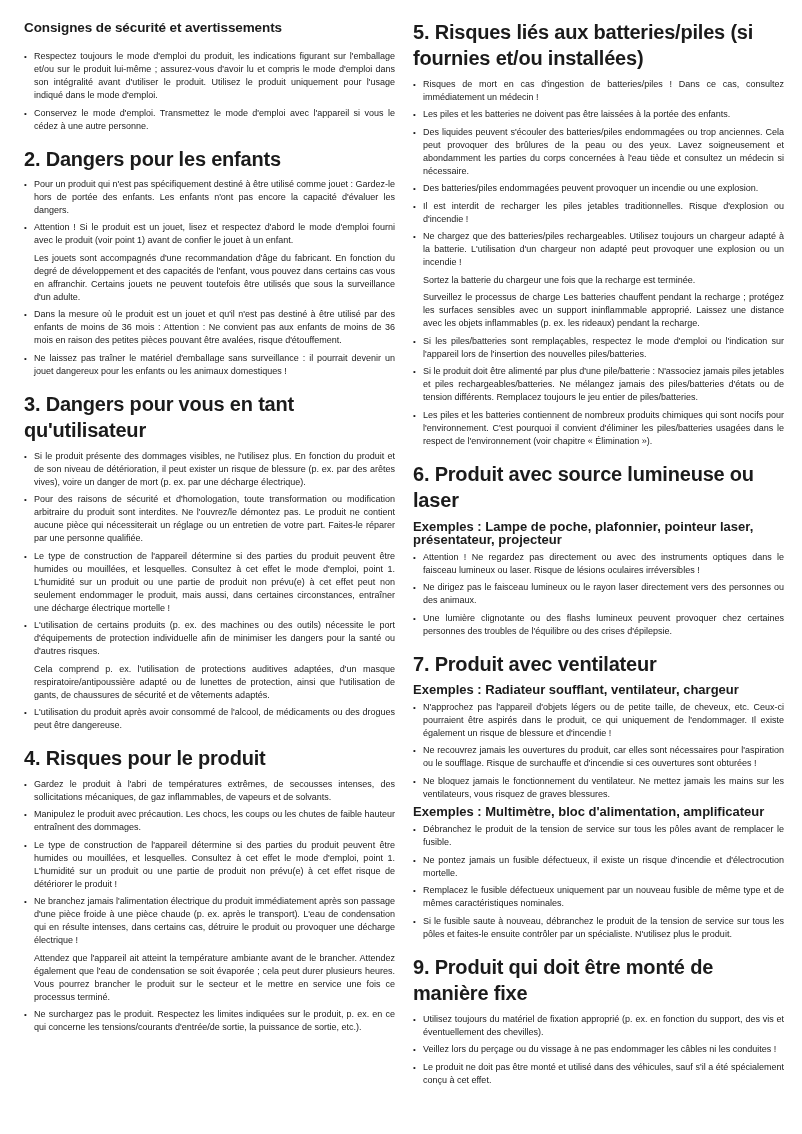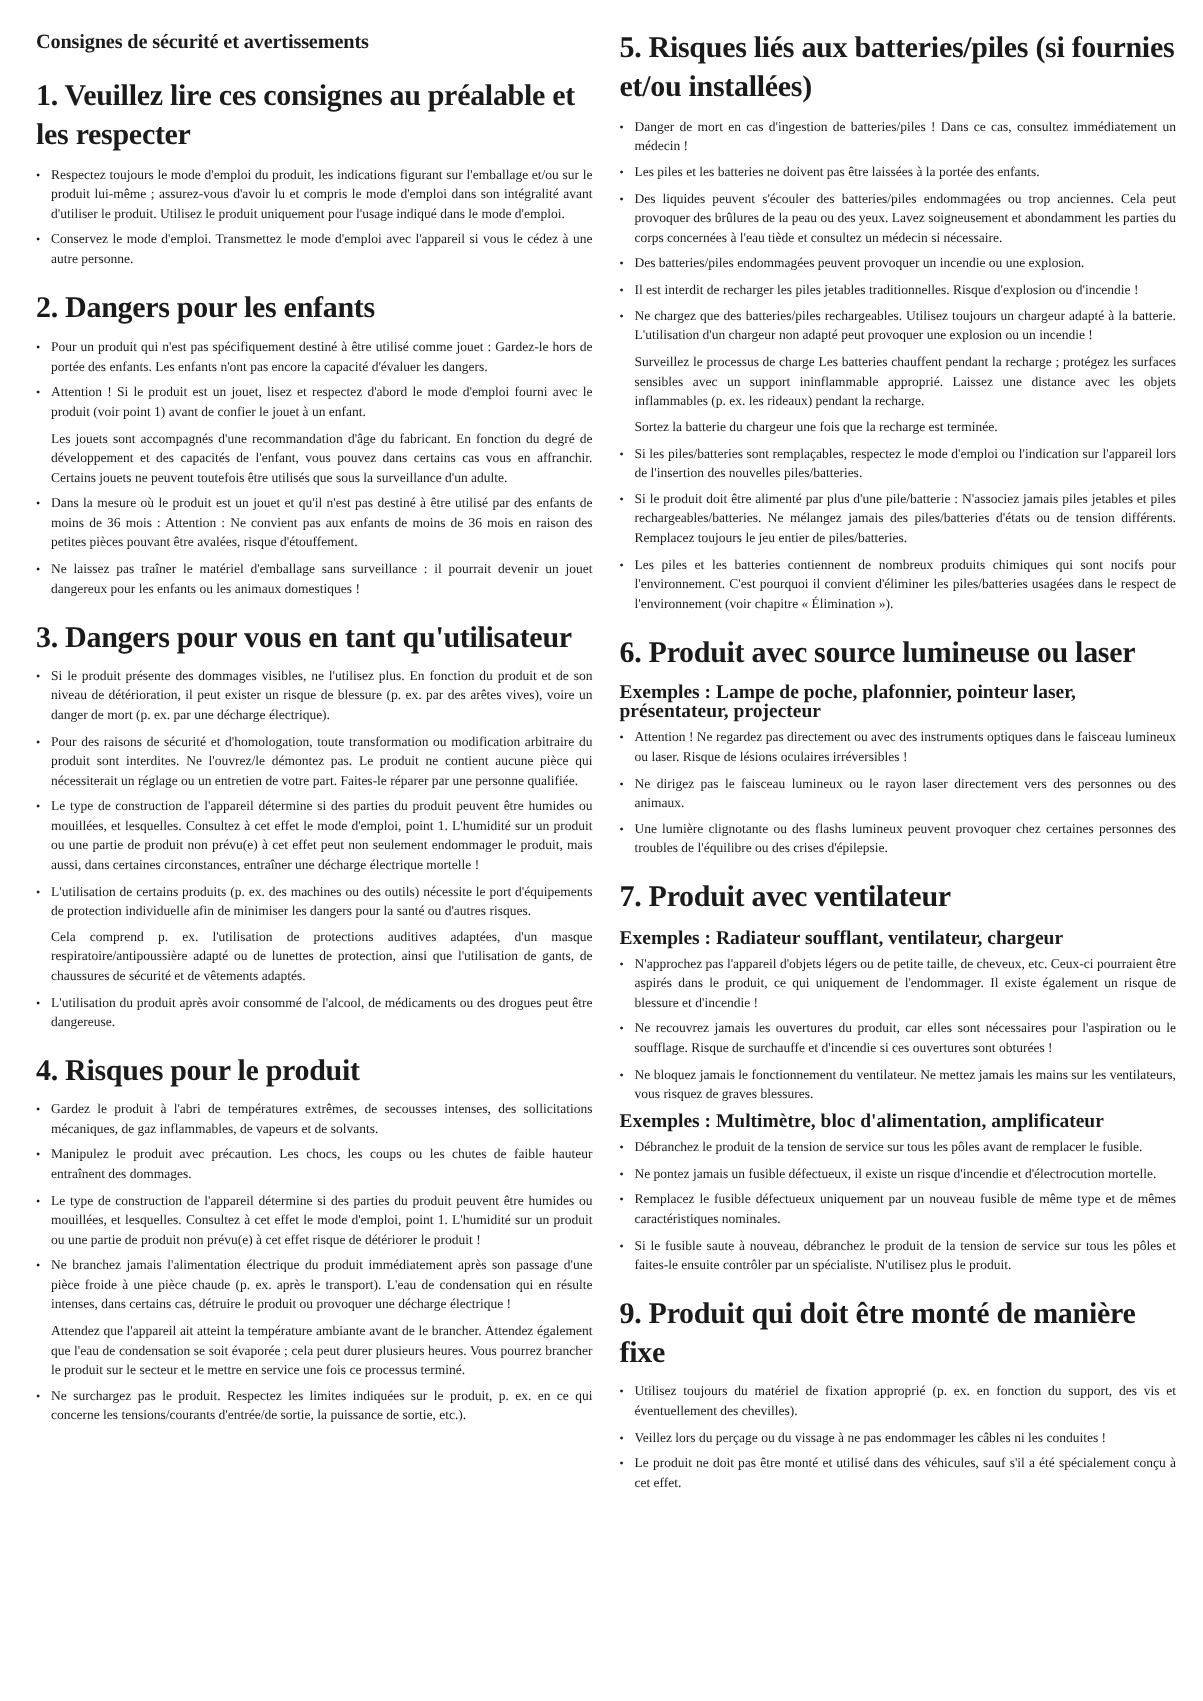--- a/index.html
+++ b/index.html
@@ -17,21 +17,20 @@
   .page {
     display: flex;
     box-sizing: border-box;
     width: 802px;
     padding: 13px 19px 0 24px;
     gap: 18px;
   }
   .col {
     width: 371px;
     flex: 0 0 371px;
-    font-family: Liberation Serif, serif;
   }
   .doc-title {
     font-size: 13.5px;
     font-weight: bold;
     margin: 7px 0 15px 0;
     letter-spacing: -0.1px;
   }
   .section-heading {
     font-size: 20px;
     font-weight: bold;
@@ -72,21 +71,20 @@
     text-align: justify;
   }
 </style>
 </head>
 <body>
 
 <div class="page">
   <div class="col col-left">
     <h1 class="doc-title">Consignes de sécurité et avertissements</h1>
   <section class="doc-section">
-        <h2 class="section-heading">1. Veuillez lire ces consignes au préalable et les respecter</h2>
         <div class="bullet-item">
           <span class="bullet-marker">•</span>
           <span class="bullet-text">Respectez toujours le mode d'emploi du produit, les indications figurant sur l'emballage et/ou sur le produit lui-même ; assurez-vous d'avoir lu et compris le mode d'emploi dans son intégralité avant d'utiliser le produit. Utilisez le produit uniquement pour l'usage indiqué dans le mode d'emploi.</span>
         </div>
         <div class="bullet-item">
           <span class="bullet-marker">•</span>
           <span class="bullet-text">Conservez le mode d'emploi. Transmettez le mode d'emploi avec l'appareil si vous le cédez à une autre personne.</span>
         </div>
       </section>
       <section class="doc-section">
@@ -156,21 +154,21 @@
           <span class="bullet-marker">•</span>
           <span class="bullet-text">Ne surchargez pas le produit. Respectez les limites indiquées sur le produit, p. ex. en ce qui concerne les tensions/courants d'entrée/de sortie, la puissance de sortie, etc.).</span>
         </div>
       </section>
     </div>
   <div class="col col-right">
       <section class="doc-section">
         <h2 class="section-heading">5. Risques liés aux batteries/piles (si fournies et/ou installées)</h2>
         <div class="bullet-item">
           <span class="bullet-marker">•</span>
-          <span class="bullet-text">Danger de mort en cas d'ingestion de batteries/piles ! Dans ce cas, consultez immédiatement un médecin !</span>
+          <span class="bullet-text">Risques de mort en cas d'ingestion de batteries/piles ! Dans ce cas, consultez immédiatement un médecin !</span>
         </div>
         <div class="bullet-item">
           <span class="bullet-marker">•</span>
           <span class="bullet-text">Les piles et les batteries ne doivent pas être laissées à la portée des enfants.</span>
         </div>
         <div class="bullet-item">
           <span class="bullet-marker">•</span>
           <span class="bullet-text">Des liquides peuvent s'écouler des batteries/piles endommagées ou trop anciennes. Cela peut provoquer des brûlures de la peau ou des yeux. Lavez soigneusement et abondamment les parties du corps concernées à l'eau tiède et consultez un médecin si nécessaire.</span>
         </div>
         <div class="bullet-item">
@@ -178,22 +176,22 @@
           <span class="bullet-text">Des batteries/piles endommagées peuvent provoquer un incendie ou une explosion.</span>
         </div>
         <div class="bullet-item">
           <span class="bullet-marker">•</span>
           <span class="bullet-text">Il est interdit de recharger les piles jetables traditionnelles. Risque d'explosion ou d'incendie !</span>
         </div>
         <div class="bullet-item">
           <span class="bullet-marker">•</span>
           <span class="bullet-text">Ne chargez que des batteries/piles rechargeables. Utilisez toujours un chargeur adapté à la batterie. L'utilisation d'un chargeur non adapté peut provoquer une explosion ou un incendie !</span>
         </div>
+        <p class="cont-para">Sortez la batterie du chargeur une fois que la recharge est terminée.</p>
         <p class="cont-para">Surveillez le processus de charge Les batteries chauffent pendant la recharge ; protégez les surfaces sensibles avec un support ininflammable approprié. Laissez une distance avec les objets inflammables (p. ex. les rideaux) pendant la recharge.</p>
-        <p class="cont-para">Sortez la batterie du chargeur une fois que la recharge est terminée.</p>
         <div class="bullet-item">
           <span class="bullet-marker">•</span>
           <span class="bullet-text">Si les piles/batteries sont remplaçables, respectez le mode d'emploi ou l'indication sur l'appareil lors de l'insertion des nouvelles piles/batteries.</span>
         </div>
         <div class="bullet-item">
           <span class="bullet-marker">•</span>
           <span class="bullet-text">Si le produit doit être alimenté par plus d'une pile/batterie : N'associez jamais piles jetables et piles rechargeables/batteries. Ne mélangez jamais des piles/batteries d'états ou de tension différents. Remplacez toujours le jeu entier de piles/batteries.</span>
         </div>
         <div class="bullet-item">
           <span class="bullet-marker">•</span>

